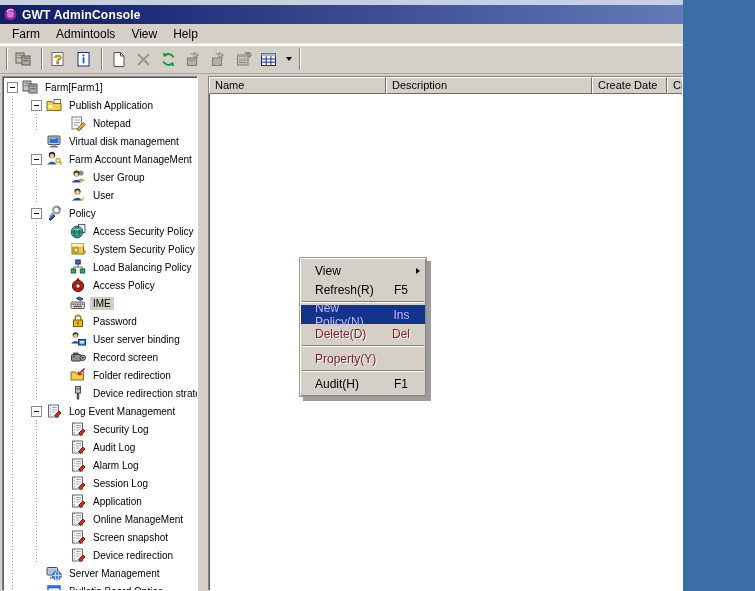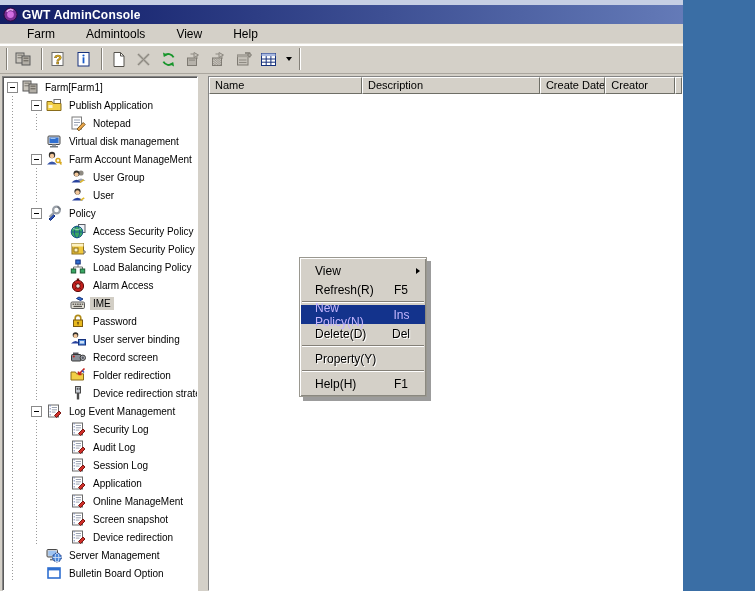--- a/index.html
+++ b/index.html
@@ -12,41 +12,41 @@
   }
   
   .top-strip { height:5px; background:#c6cfe4; }
   .titlebar {
     height:19px; display:flex; align-items:center; padding-left:3px;
     background:linear-gradient(to right, var(--title-from,#141e64) 0%, #1c2a74 18%, var(--title-to,#7189c4) 115%);
   }
   .titlebar .app-ic { width:15px; height:15px; margin-right:4px; display:flex; }
   .titlebar .title-text { color:#fff; font-weight:bold; font-size:12px; letter-spacing:.2px; }
   .menubar { height:20px; display:flex; align-items:center; padding-left:4px; border-bottom:1px solid #e8e5de; }
-  .menu-item { padding:2px 8px; font-size:12px; color:#000;margin-left:15px; }
+  .menu-item { padding:2px 8px; font-size:12px; color:#000; }
   
   .toolbar {
     height:30px; display:flex; align-items:center; padding-left:2px;
     border-top:1px solid #fff; box-shadow:0 1px 0 #fff inset;
     border-bottom:1px solid #aaa69e;
   }
   .tb-btn { width:25px; height:24px; display:flex; align-items:center; justify-content:center; border:1px solid transparent; }
   .tb-sep { width:2px; height:22px; margin:0 4px; border-left:1px solid #848078; border-right:1px solid #fff; }
   .tb-drop { width:13px; height:24px; display:flex; align-items:center; justify-content:center; }
   .tri-down { width:0; height:0; border-left:3.5px solid transparent; border-right:3.5px solid transparent; border-top:4px solid #000; }
   
   .content { display:flex; height:517px; padding:2px 0 0 2px; }
   .sunken {
     background:#fff; border:1px solid;
     border-color:#848484 #ffffff #ffffff #848484;
     box-shadow:inset 1px 1px 0 #5a5a5a;
   }
   .tree-panel { width:196px; overflow:hidden; padding-top:1px; }
   .splitter { width:10px; }
-  .list-panel { flex:1; display:flex; flex-direction:column; overflow:hidden; }
+  .list-panel { flex:1; display:flex; flex-direction:row; overflow:hidden; }
   
   .tree-row { height:18px; display:flex; align-items:center; padding-left:4px; white-space:nowrap; font-size:10px; }
   .guide { width:24px; flex:none; align-self:stretch;
     background-image:repeating-linear-gradient(to bottom,#9a9a9a 0 1px,transparent 1px 3px);
     background-size:1px 100%; background-repeat:no-repeat; background-position:5px 0; }
   .exp { width:11px; height:11px; flex:none; border:1px solid #8a8a8a; background:#fff; position:relative; margin-right:4px; }
   .exp::after { content:''; position:absolute; left:2px; right:2px; top:4px; height:1px; background:#000; }
   .sp { width:15px; flex:none; }
   .t-ic { width:17px; height:16px; flex:none; margin-right:3px; display:flex; align-items:center; }
   .t-label { padding:1px 3px; color:#000; }
@@ -60,21 +60,21 @@
   
   .ctx-menu {
     position:absolute; width:128px; background:#d4d0c8; padding:3px 0;
     border:1px solid #9a9890;
     box-shadow:inset 1px 1px 0 #ffffff, inset -1px -1px 0 #8a8880, 4px 4px 0 #9c9c9c;
     font-size:12px; z-index:10;
   }
   .ctx-item { height:19px; display:flex; align-items:center; padding:0 10px 0 14px; margin:0 1px; position:relative; color:#000; }
   .ctx-item .sc { margin-left:auto; width:28px; text-align:center; }
   .ctx-item.hl { background:var(--highlight,#13338c); color:#c4b5fd; }
-  .ctx-item.dis { color:#000000; text-shadow:1px 1px 0 #fff; }
+  .ctx-item.dis { color:#7f1d1d; text-shadow:1px 1px 0 #fff; }
   .ctx-sep { height:0; border-top:1px solid #848078; border-bottom:1px solid #fff; margin:2px 2px; }
   .tri-right { position:absolute; right:5px; top:50%; transform:translateY(-50%);
     width:0; height:0; border-top:3.5px solid transparent; border-bottom:3.5px solid transparent; border-left:4px solid #000; }
   svg { display:block; }
 </style>
 </head>
 <body>
 
 <div class="screen" style="--chrome: #d4d0c8; --title-from: #141e64; --title-to: #7189c4; --highlight: #13338c; --selection: #d2cec5;">
   <div class="top-strip"></div>
@@ -366,21 +366,21 @@
           <span class="guide"></span>
           <span class="sp"></span>
           <span class="t-ic">
             <svg width="16" height="16" viewBox="0 0 16 16">
               <circle cx="8" cy="9" r="5.6" fill="#c5201c" stroke="#5e0e0c"></circle>
               <circle cx="8" cy="9" r="2.3" fill="#e8e4da" stroke="#5e0e0c"></circle>
               <path d="M4.2 5.2 l2.2 2.2 M11.8 5.2 l-2.2 2.2 M4.2 12.8 l2.2 -2.2 M11.8 12.8 l-2.2 -2.2" stroke="#7e1412"></path>
               <rect x="6.8" y="1.5" width="2.4" height="2" fill="#5e0e0c"></rect>
             </svg>
           </span>
-          <span class="t-label">Alarm Access</span>
+          <span class="t-label">Access Policy</span>
         </div>
         <div class="tree-row">
           <span class="guide"></span>
           <span class="guide"></span>
           <span class="sp"></span>
           <span class="t-ic">
             <svg width="16" height="16" viewBox="0 0 16 16">
               <path d="M9 2 l4 2 -2.5 1.5 -4 -2 Z" fill="#2f6fd0" stroke="#16317c"></path>
               <rect x="1" y="7" width="13.5" height="6.5" rx="1.2" fill="#e4e0d6" stroke="#5a5a5a"></rect>
               <g fill="#55524c">
@@ -520,20 +520,36 @@
           <span class="t-ic">
             <svg width="16" height="16" viewBox="0 0 16 16">
               <rect x="2.5" y="2" width="10" height="12" fill="#fff" stroke="#6a6a6a"></rect>
               <line x1="4.2" y1="2" x2="4.2" y2="14" stroke="#7a8ab8" stroke-dasharray="1.5,1.5"></line>
               <line x1="5.8" y1="4.5" x2="11" y2="4.5" stroke="#9aa2b2"></line>
               <line x1="5.8" y1="6.8" x2="11" y2="6.8" stroke="#9aa2b2"></line>
               <line x1="5.8" y1="9.1" x2="9.5" y2="9.1" stroke="#9aa2b2"></line>
               <polygon points="8.5,12.5 13,8 15,10 10.5,14.5" fill="#d0302a" stroke="#7a1410"></polygon>
             </svg>
           </span>
+          <span class="t-label">Alarm Log</span>
+        </div>
+        <div class="tree-row">
+          <span class="guide"></span>
+          <span class="guide"></span>
+          <span class="sp"></span>
+          <span class="t-ic">
+            <svg width="16" height="16" viewBox="0 0 16 16">
+              <rect x="2.5" y="2" width="10" height="12" fill="#fff" stroke="#6a6a6a"></rect>
+              <line x1="4.2" y1="2" x2="4.2" y2="14" stroke="#7a8ab8" stroke-dasharray="1.5,1.5"></line>
+              <line x1="5.8" y1="4.5" x2="11" y2="4.5" stroke="#9aa2b2"></line>
+              <line x1="5.8" y1="6.8" x2="11" y2="6.8" stroke="#9aa2b2"></line>
+              <line x1="5.8" y1="9.1" x2="9.5" y2="9.1" stroke="#9aa2b2"></line>
+              <polygon points="8.5,12.5 13,8 15,10 10.5,14.5" fill="#d0302a" stroke="#7a1410"></polygon>
+            </svg>
+          </span>
           <span class="t-label">Session Log</span>
         </div>
         <div class="tree-row">
           <span class="guide"></span>
           <span class="guide"></span>
           <span class="sp"></span>
           <span class="t-ic">
             <svg width="16" height="16" viewBox="0 0 16 16">
               <rect x="2.5" y="2" width="10" height="12" fill="#fff" stroke="#6a6a6a"></rect>
               <line x1="4.2" y1="2" x2="4.2" y2="14" stroke="#7a8ab8" stroke-dasharray="1.5,1.5"></line>
@@ -650,17 +666,17 @@
       <div class="ctx-item dis">
         <span>Delete(D)</span>
         <span class="sc">Del</span>
       </div>
       <div class="ctx-sep"></div>
       <div class="ctx-item dis">
         <span>Property(Y)</span>
       </div>
       <div class="ctx-sep"></div>
       <div class="ctx-item">
-        <span>Help(H)</span>
+        <span>Audit(H)</span>
         <span class="sc">F1</span>
       </div>
     </div>
 </div>
 
 </body></html>

